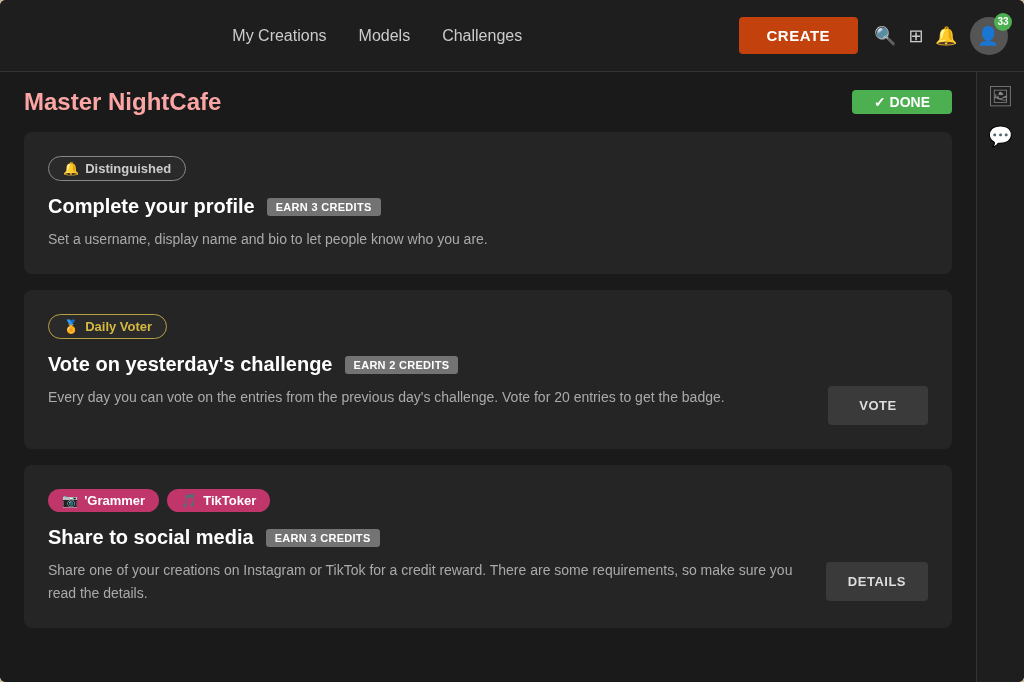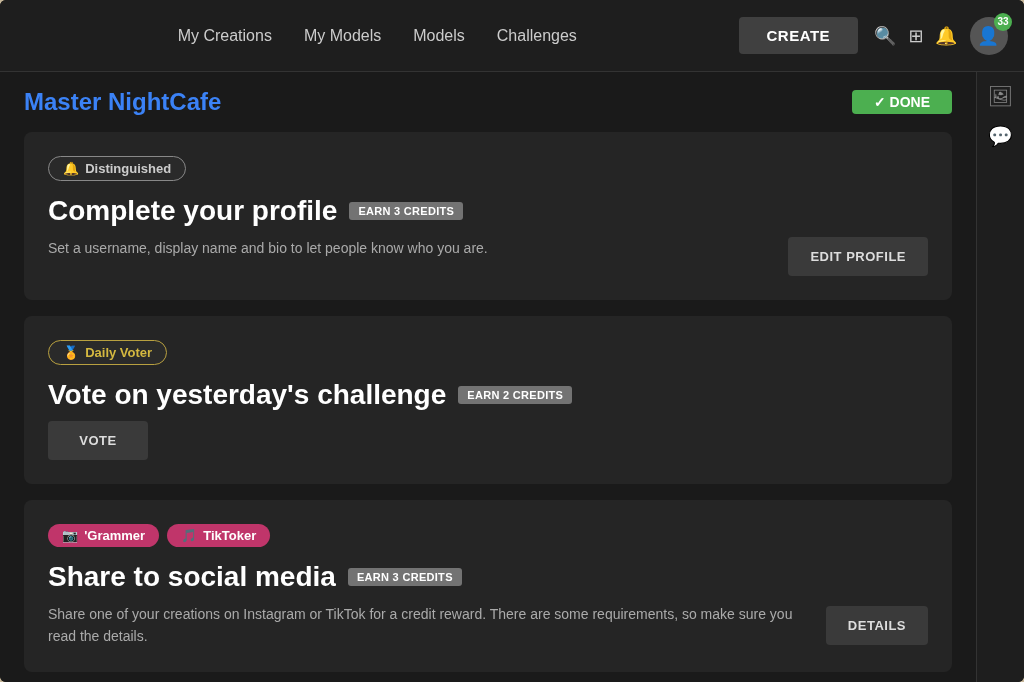--- a/index.html
+++ b/index.html
@@ -37,21 +37,21 @@
       justify-content: center;
     }
     .nav-link {
       color: #ccc;
       text-decoration: none;
       font-size: 16px;
       padding: 8px 12px;
       cursor: pointer;
     }
     .create-btn {
-      background: #404040;
+      background: #c2410c;
       color: #fff;
       font-size: 15px;
       font-weight: 700;
       padding: 10px 28px;
       border: none;
       border-radius: 4px;
       cursor: pointer;
       letter-spacing: 0.5px;
     }
     .nav-icons {
@@ -108,21 +108,21 @@
     }
     
     .page-header {
       display: flex;
       align-items: center;
       justify-content: space-between;
       padding: 16px 24px;
       background: #1a1a1a;
     }
     .page-title {
-      color: #3b82f6;
+      color: #fca5a5;
       font-size: 24px;
       font-weight: 700;
       text-align: center;
     }
     .done-btn {
       background: #4caf50;
       color: #fff;
       border: none;
       padding: 4px 22px;
       font-size: 14px;
@@ -183,21 +183,21 @@
       color: #fff;
       border: none;
     }
     .card-title-row {
       display: flex;
       align-items: center;
       gap: 12px;
     }
     .card-title {
       color: #fff;
-      font-size: 28px;
+      font-size: 20px;
       font-weight: 700;
     }
     .earn-badge {
       background: #737373;
       color: #fff;
       font-size: 11px;
       font-weight: 700;
       padding: 3px 9px;
       border-radius: 3px;
       letter-spacing: 0.3px;
@@ -252,21 +252,20 @@
     .content-wrap::-webkit-scrollbar-thumb { background: #444; border-radius: 3px; }
   </style>
 </head>
 <body>
 
 <div class="app-container">
 
   <nav class="navbar">
     <div class="nav-links">
       <span class="nav-link">My Creations</span>
-      <span class="nav-link">My Models</span>
       <span class="nav-link">Models</span>
       <span class="nav-link">Challenges</span>
     </div>
     <button class="create-btn">CREATE</button>
     <div class="nav-icons">
       <span class="nav-icon">🔍</span>
       <span class="nav-icon">⊞</span>
       <span class="nav-icon">🔔</span>
       <div class="avatar-wrap">
         <div class="avatar-circle">
@@ -293,36 +292,36 @@
               <span>🔔</span>
               <span>Distinguished</span>
             </span>
           </div>
           <div class="card-title-row">
             <span class="card-title">Complete your profile</span>
             <span class="earn-badge">EARN 3 CREDITS</span>
           </div>
           <div class="card-body">
             <p class="card-desc">Set a username, display name and bio to let people know who you are.</p>
-            <button class="card-action-btn">EDIT PROFILE</button>
           </div>
         </div>
 
         <div class="card">
           <div class="badge-row">
             <span class="badge-pill badge-daily-voter">
               <span>🏅</span>
               <span>Daily Voter</span>
             </span>
           </div>
           <div class="card-title-row">
             <span class="card-title">Vote on yesterday's challenge</span>
             <span class="earn-badge">EARN 2 CREDITS</span>
           </div>
           <div class="card-body">
+            <p class="card-desc">Every day you can vote on the entries from the previous day's challenge. Vote for 20 entries to get the badge.</p>
             <button class="card-action-btn">VOTE</button>
           </div>
         </div>
 
         <div class="card">
           <div class="badge-row">
             <span class="badge-pill badge-grammer">
               <span>📷</span>
               <span>'Grammer</span>
             </span>

